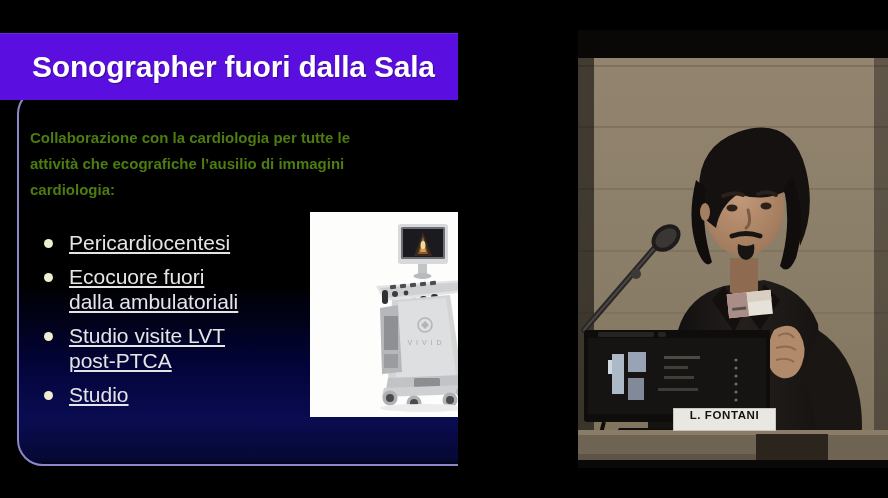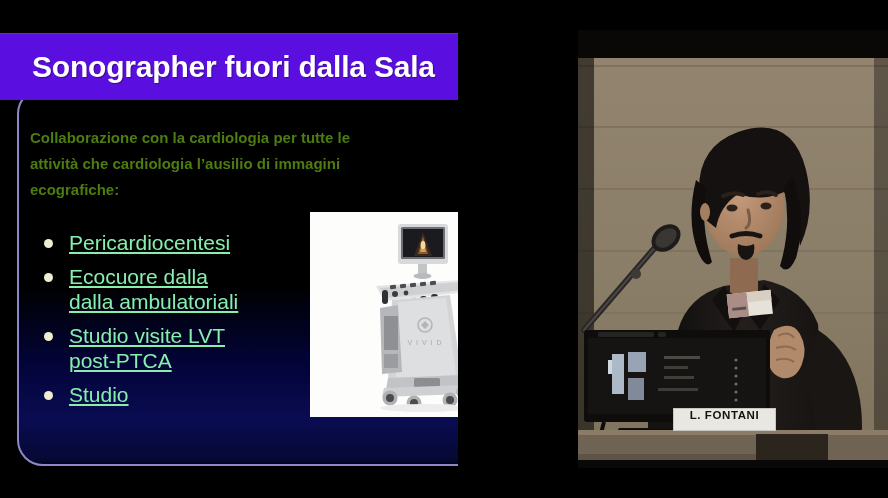--- a/index.html
+++ b/index.html
@@ -99,21 +99,21 @@
     width: 265px;
     z-index: 3;
     list-style: none;
     margin: 0;
     padding: 0;
   }
   #slide-bullets li {
     position: relative;
     padding-left: 27px;
     margin-bottom: 8px;
-    color: #86efac;
+    color: #e5e5e5;
     font-size: 21px;
     line-height: 25.5px;
   }
   #slide-bullets li .dot {
     position: absolute;
     left: 2px;
     top: 9px;
     width: 9px;
     height: 9px;
     border-radius: 50%;
@@ -179,35 +179,35 @@
   <div id="slide-pane">
 
     <div id="slide-content-box"></div>
 
     <div id="slide-title-bar">
       <div id="slide-title-text">Sonographer fuori dalla Sala</div>
     </div>
 
     <div id="slide-intro">
       <span class="ln">Collaborazione con la cardiologia per tutte le</span>
-      <span class="ln">attività che cardiologia l’ausilio di immagini</span>
-      <span class="ln">ecografiche:</span>
+      <span class="ln">attività che ecografiche l’ausilio di immagini</span>
+      <span class="ln">cardiologia:</span>
     </div>
 
     <ul id="slide-bullets">
       <li>
         <span class="dot"></span>
         <span class="lbl">
           <span>Pericardiocentesi</span>
         </span>
       </li>
       <li>
         <span class="dot"></span>
         <span class="lbl">
-          <span>Ecocuore dalla</span>
+          <span>Ecocuore fuori</span>
           <span>dalla ambulatoriali</span>
         </span>
       </li>
       <li>
         <span class="dot"></span>
         <span class="lbl">
           <span>Studio visite LVT</span>
           <span>post-PTCA</span>
         </span>
       </li>

